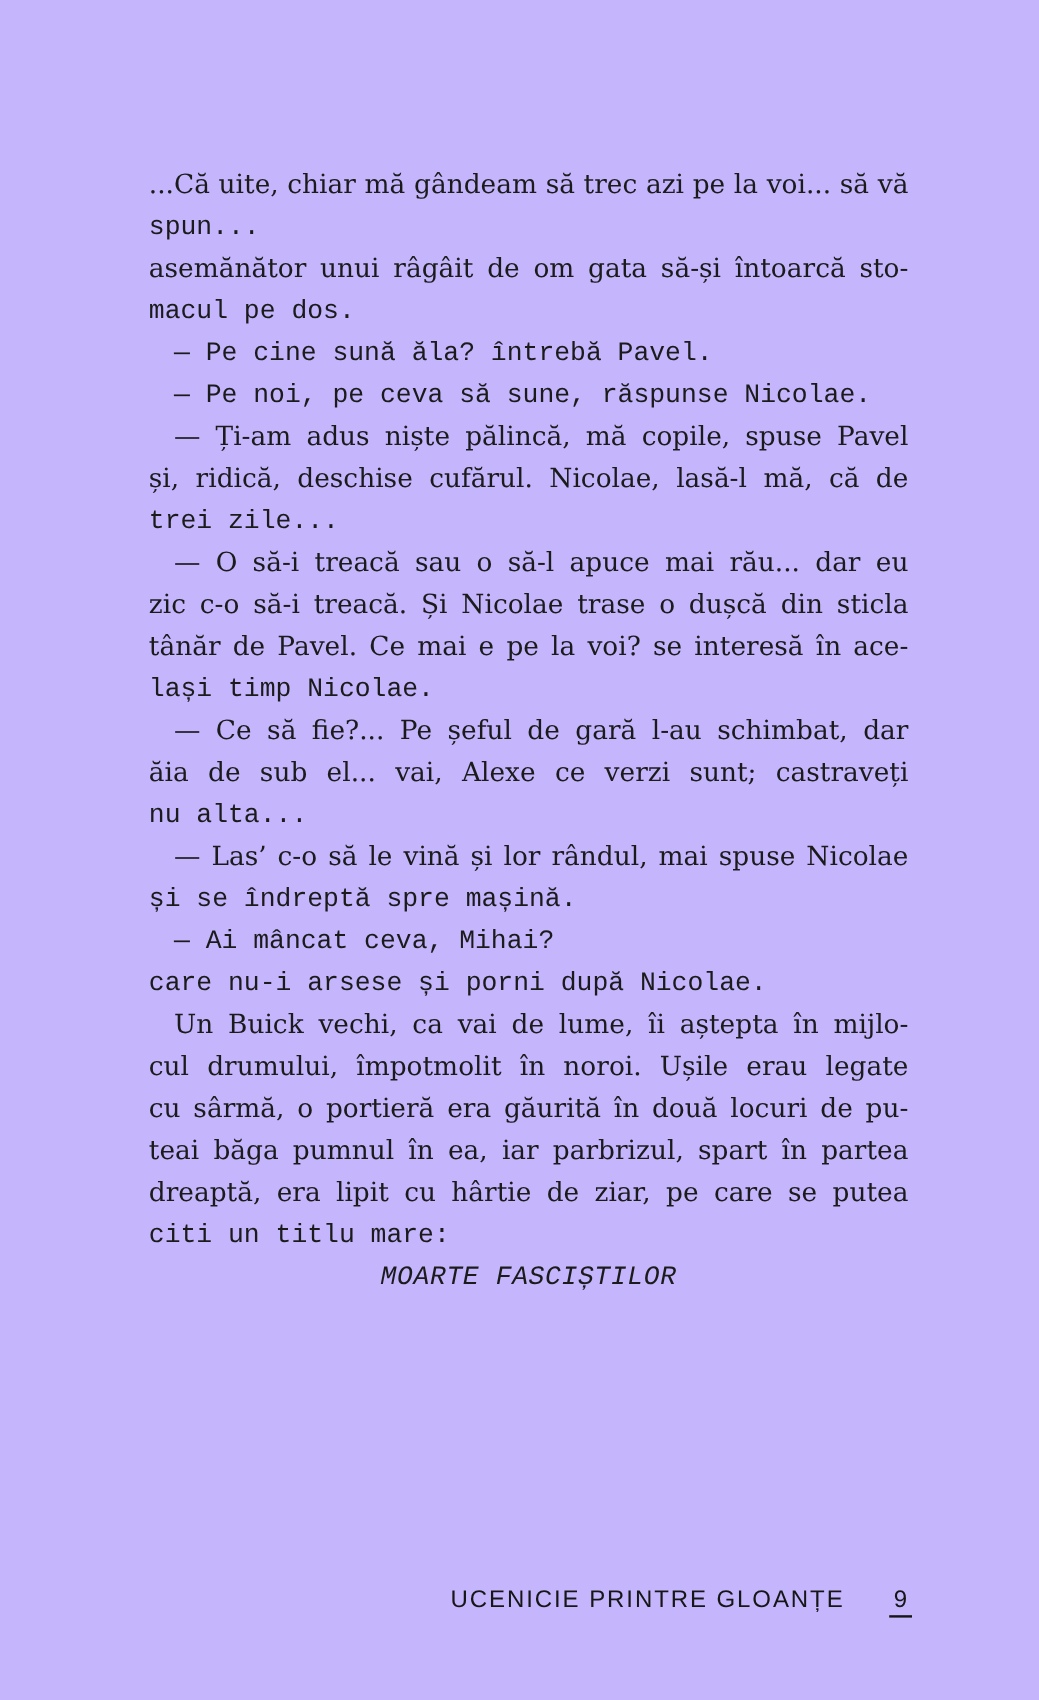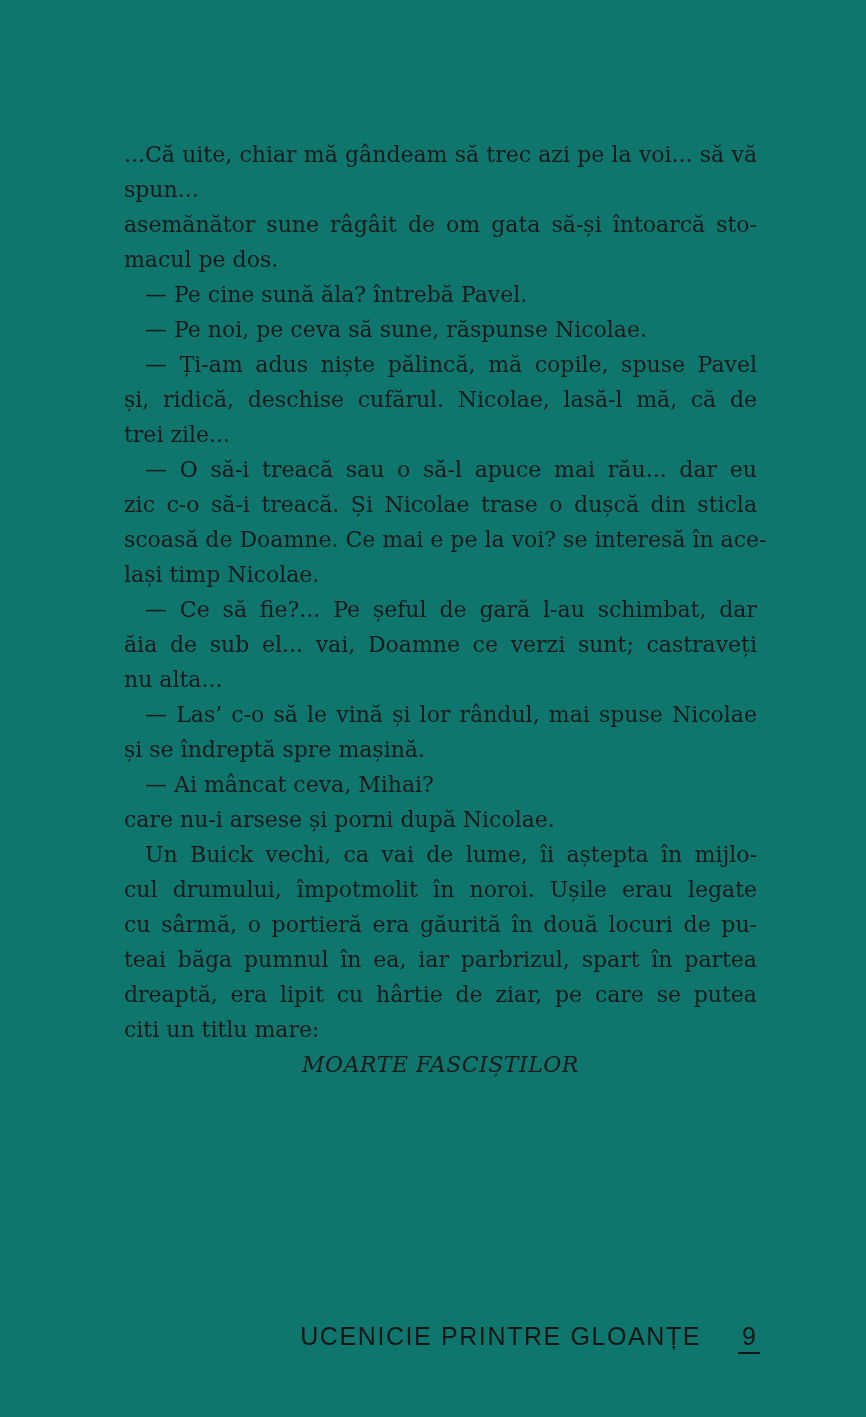--- a/index.html
+++ b/index.html
@@ -5,53 +5,53 @@
   html, body {
     margin: 0;
     padding: 0;
     background: #e8e8e8;
   }
   .page {
     position: relative;
     width: 866px;
     height: 1417px;
     margin: 0 auto;
-    background: #0f766e;
+    background: #c4b5fd;
     color: #1b1b1b;
     overflow: hidden;
     font-family: "DejaVu Serif", "Liberation Serif", serif;
   }
   .text-block {
     position: absolute;
     left: 124px;
     top: 137px;
     width: 633px;
     font-size: 22px;
   }
   .para { margin: 0; padding: 0; }
   .line {
     height: 35px;
     line-height: 35px;
     white-space: nowrap;
     text-align: justify;
     text-align-last: justify;
   }
-  .line.end { text-align-last: left; }
+  .line.end { text-align-last: left; font-family: Liberation Mono, monospace; }
   .line.ind { text-indent: 21px; }
   .para.center .line,
   .para.center .line.end { text-align: center; text-align-last: center; }
   .para.italic .line { font-style: italic; letter-spacing: 0.5px; }
   .footer {
     position: absolute;
     top: 1322px;
     right: 106px;
     display: flex;
     align-items: baseline;
     font-family: "Liberation Sans", sans-serif;
-    font-size: 25px;
+    font-size: 20px;
     font-weight: 500;
     letter-spacing: 1.6px;
     color: #161616;
   }
   .running-title { white-space: nowrap; }
   .page-number {
     margin-left: 37px;
     padding: 0 4px 1px 4px;
     border-bottom: 2px solid #161616;
     letter-spacing: 0;
@@ -60,43 +60,43 @@
 </head>
 <body>
 
 <div class="page">
   <div class="text-block">
       <div class="para">
         <div class="line">...Că uite, chiar mă gândeam să trec azi pe la voi... să vă</div>
         <div class="line end">spun...</div>
       </div>
       <div class="para">
-        <div class="line">asemănător sune râgâit de om gata să-și întoarcă sto-</div>
+        <div class="line">asemănător unui râgâit de om gata să-și întoarcă sto-</div>
         <div class="line end">macul pe dos.</div>
       </div>
       <div class="para">
         <div class="line end ind">— Pe cine sună ăla? întrebă Pavel.</div>
       </div>
       <div class="para">
         <div class="line end ind">— Pe noi, pe ceva să sune, răspunse Nicolae.</div>
       </div>
       <div class="para">
         <div class="line ind">— Ți-am adus niște pălincă, mă copile, spuse Pavel</div>
         <div class="line">și, ridică, deschise cufărul. Nicolae, lasă-l mă, că de</div>
         <div class="line end">trei zile...</div>
       </div>
       <div class="para">
         <div class="line ind">— O să-i treacă sau o să-l apuce mai rău... dar eu</div>
         <div class="line">zic c-o să-i treacă. Și Nicolae trase o dușcă din sticla</div>
-        <div class="line">scoasă de Doamne. Ce mai e pe la voi? se interesă în ace-</div>
+        <div class="line">tânăr de Pavel. Ce mai e pe la voi? se interesă în ace-</div>
         <div class="line end">lași timp Nicolae.</div>
       </div>
       <div class="para">
         <div class="line ind">— Ce să fie?... Pe șeful de gară l-au schimbat, dar</div>
-        <div class="line">ăia de sub el... vai, Doamne ce verzi sunt; castraveți</div>
+        <div class="line">ăia de sub el... vai, Alexe ce verzi sunt; castraveți</div>
         <div class="line end">nu alta...</div>
       </div>
       <div class="para">
         <div class="line ind">— Las’ c-o să le vină și lor rândul, mai spuse Nicolae</div>
         <div class="line end">și se îndreptă spre mașină.</div>
       </div>
       <div class="para">
         <div class="line end ind">— Ai mâncat ceva, Mihai?</div>
       </div>
       <div class="para">

